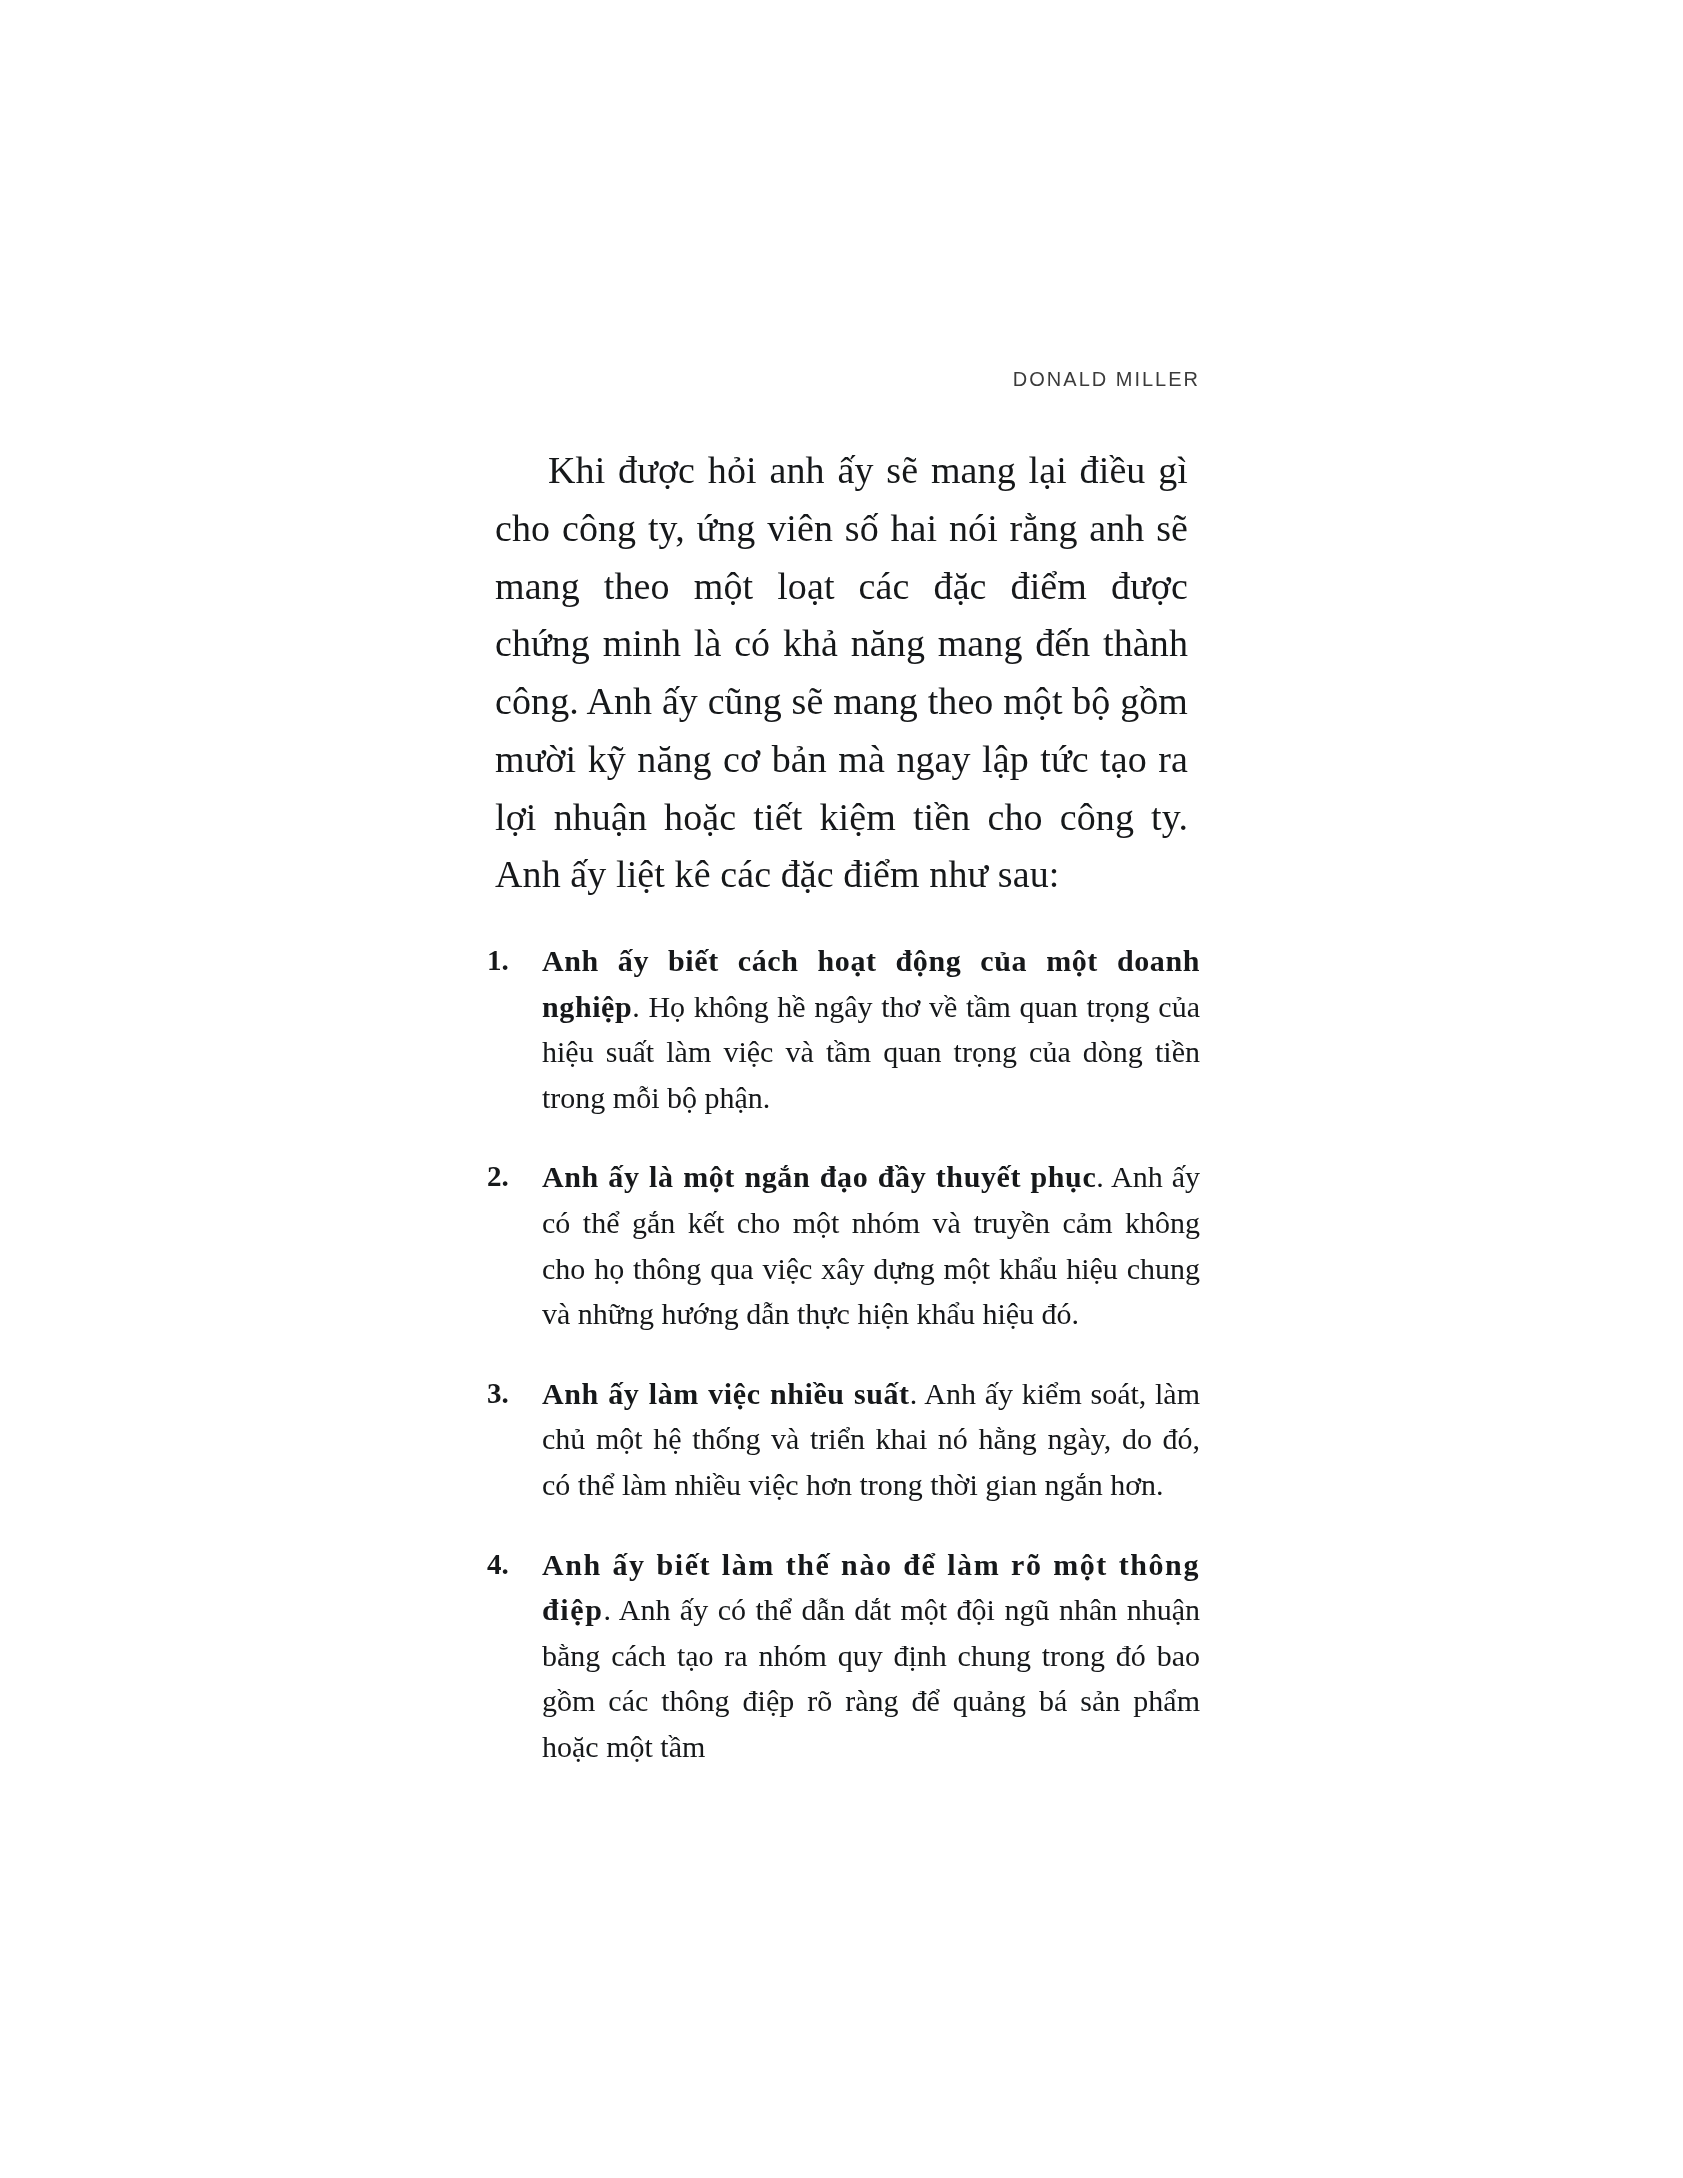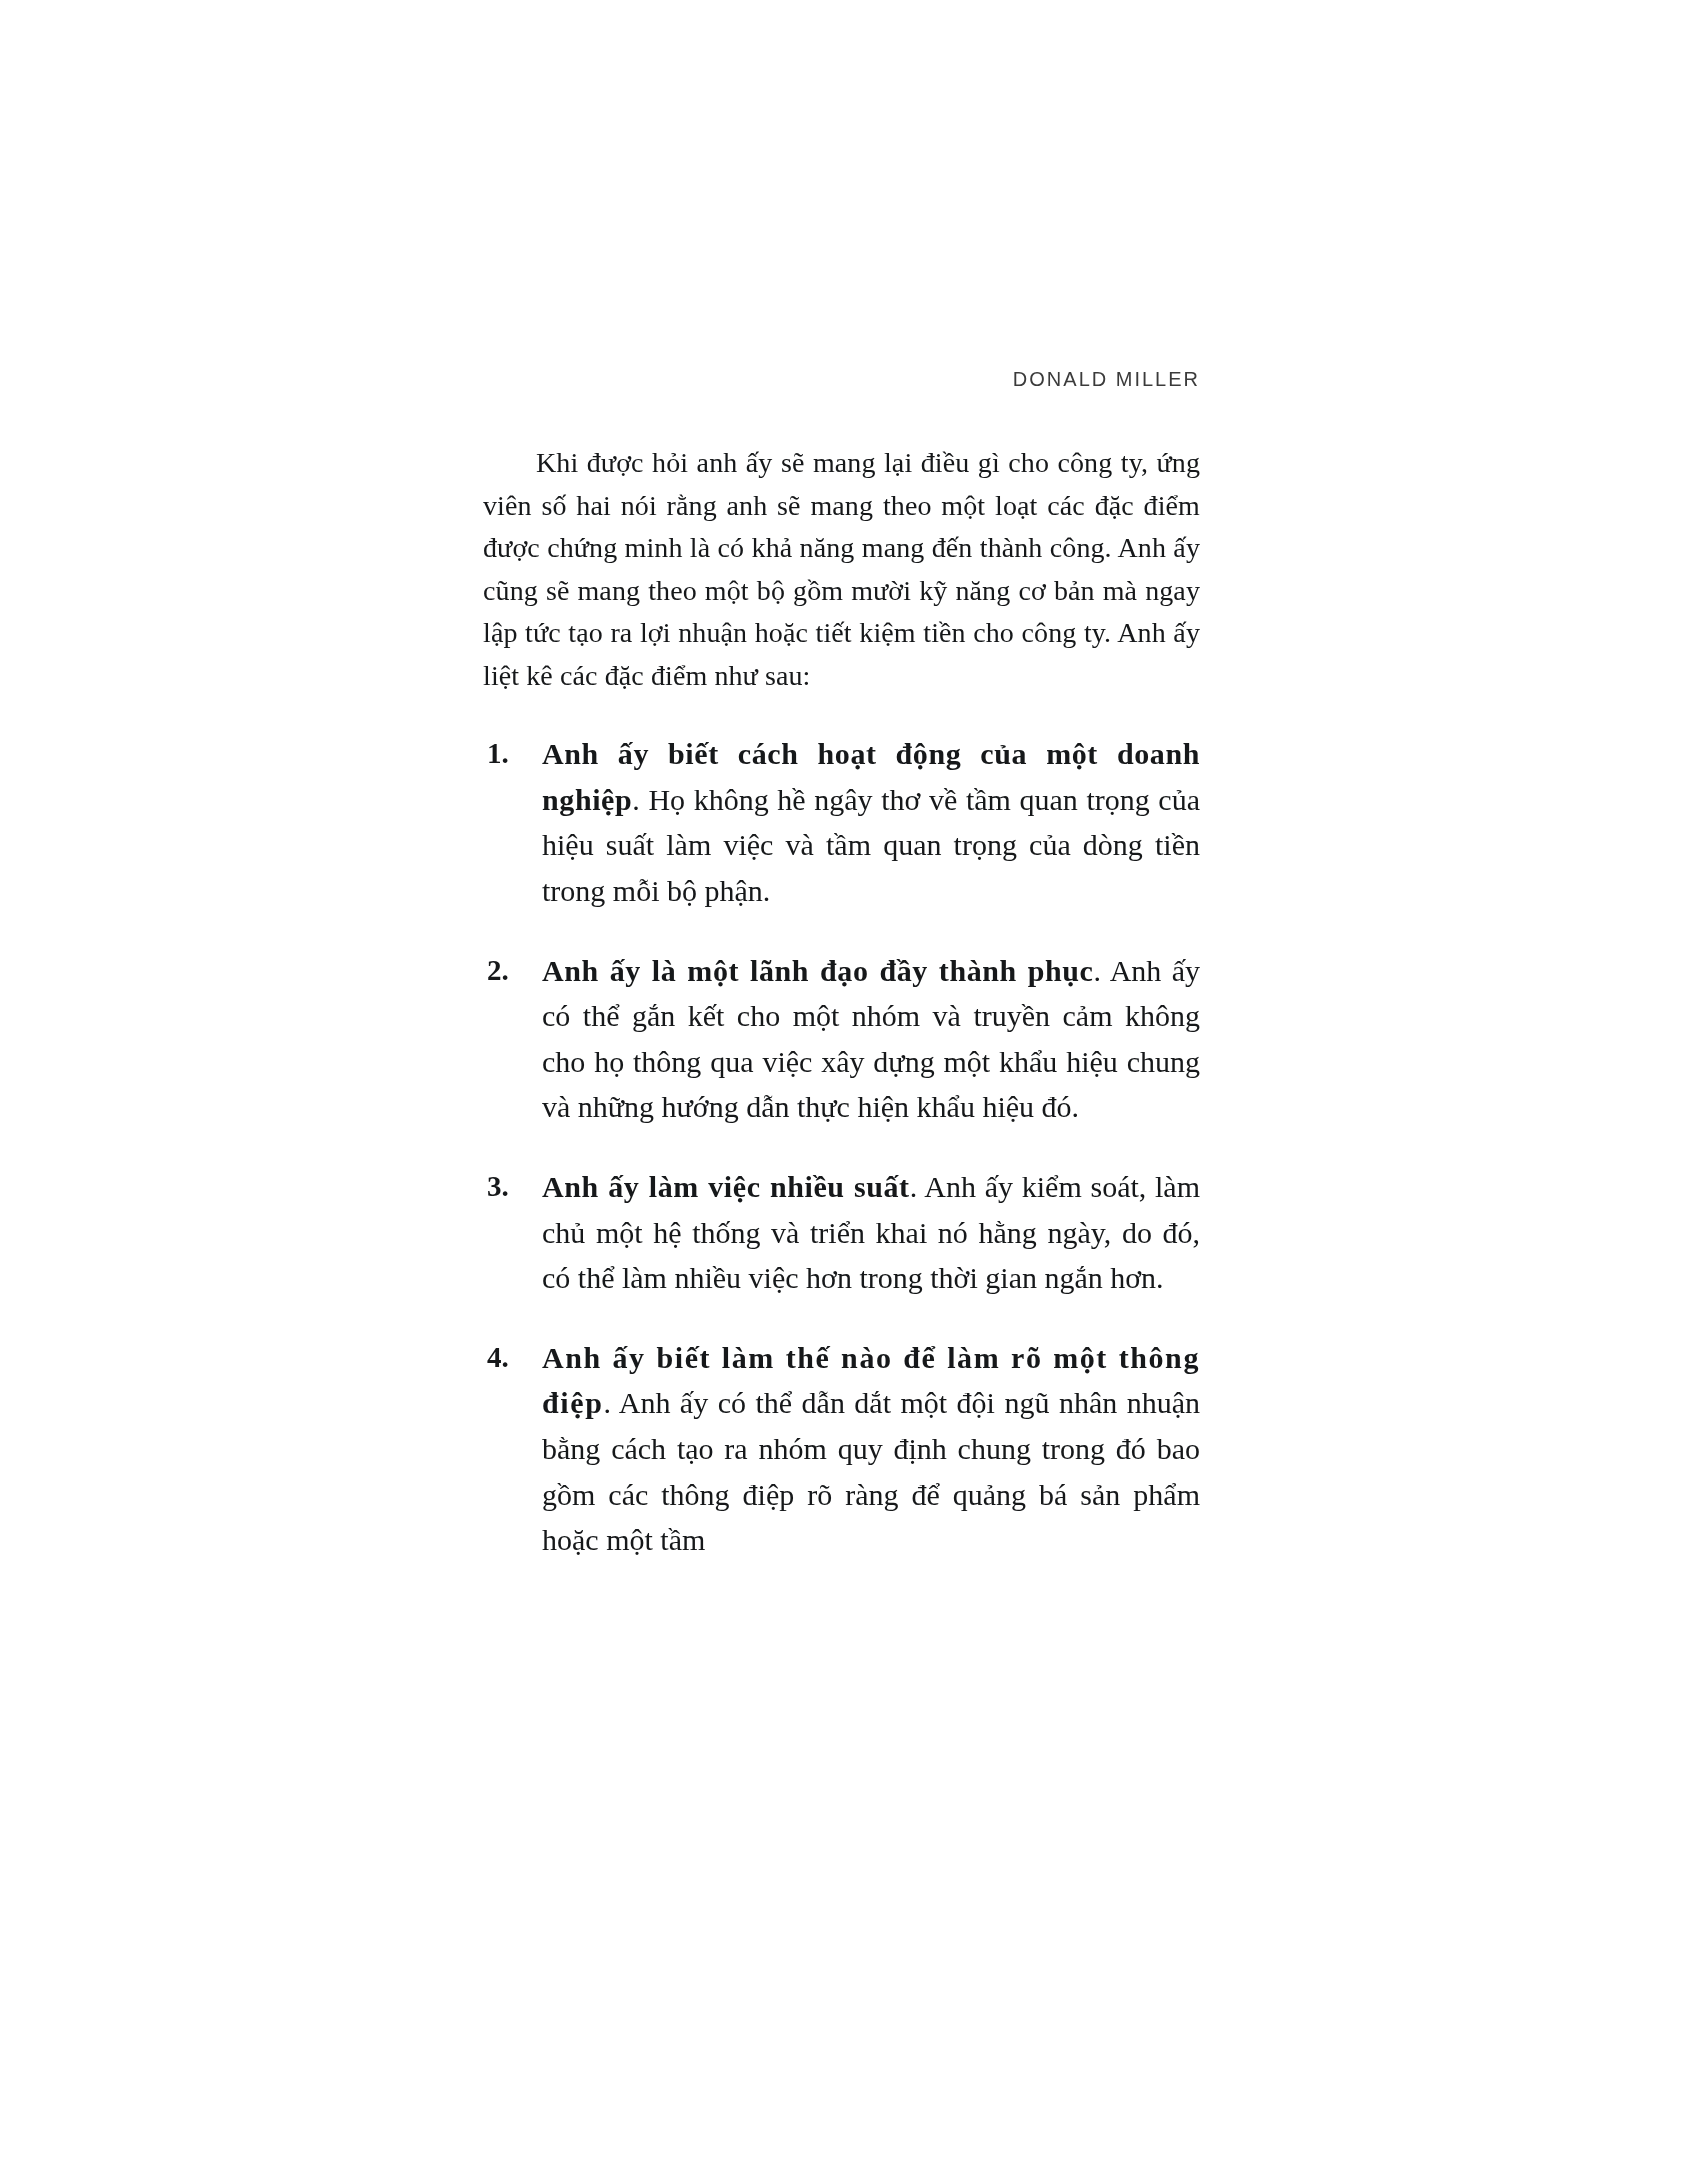--- a/index.html
+++ b/index.html
@@ -34,22 +34,22 @@
     font-family: "Liberation Sans", sans-serif;
     font-size: 20px;
     letter-spacing: 2px;
     color: #3b3b3b;
     text-align: right;
     margin: 0 0 51px 0;
     font-weight: 400;
   }
 
   p.body-par {
-    margin: 0;
-    font-size: 28px;
+    margin: 12px;
+    font-size: 38px;
     line-height: 1.52;
     text-align: justify;
     text-justify: inter-word;
     letter-spacing: 0.1px;
     color: #16181a;
   }
 
   p.body-par.indent {
     text-indent: 53px;
   }
@@ -131,21 +131,21 @@
 
     <ol class="num-list">
 
       <li>
         <span class="li-num">1.</span>
         <span class="li-lead">Anh ấy biết cách hoạt động của một doanh nghiệp</span><span>. Họ không hề ngây thơ về tầm quan trọng của hiệu suất làm việc và tầm quan trọng của dòng tiền trong mỗi bộ phận.</span>
       </li>
 
       <li>
         <span class="li-num">2.</span>
-        <span class="li-lead">Anh ấy là một lãnh đạo đầy thành phục</span><span>. Anh ấy có thể gắn kết cho một nhóm và truyền cảm không cho họ thông qua việc xây dựng một khẩu hiệu chung và những hướng dẫn thực hiện khẩu hiệu đó.</span>
+        <span class="li-lead">Anh ấy là một ngắn đạo đầy thuyết phục</span><span>. Anh ấy có thể gắn kết cho một nhóm và truyền cảm không cho họ thông qua việc xây dựng một khẩu hiệu chung và những hướng dẫn thực hiện khẩu hiệu đó.</span>
       </li>
 
       <li>
         <span class="li-num">3.</span>
         <span class="li-lead">Anh ấy làm việc nhiều suất</span><span>. Anh ấy kiểm soát, làm chủ một hệ thống và triển khai nó hằng ngày, do đó, có thể làm nhiều việc hơn trong thời gian ngắn hơn.</span>
       </li>
 
       <li>
         <span class="li-num">4.</span>
         <span class="li-lead tracked">Anh ấy biết làm thế nào để làm rõ một thông điệp</span><span>. Anh ấy có thể dẫn dắt một đội ngũ nhân nhuận bằng cách tạo ra nhóm quy định chung trong đó bao gồm các thông điệp rõ ràng để quảng bá sản phẩm hoặc một tầm</span>

